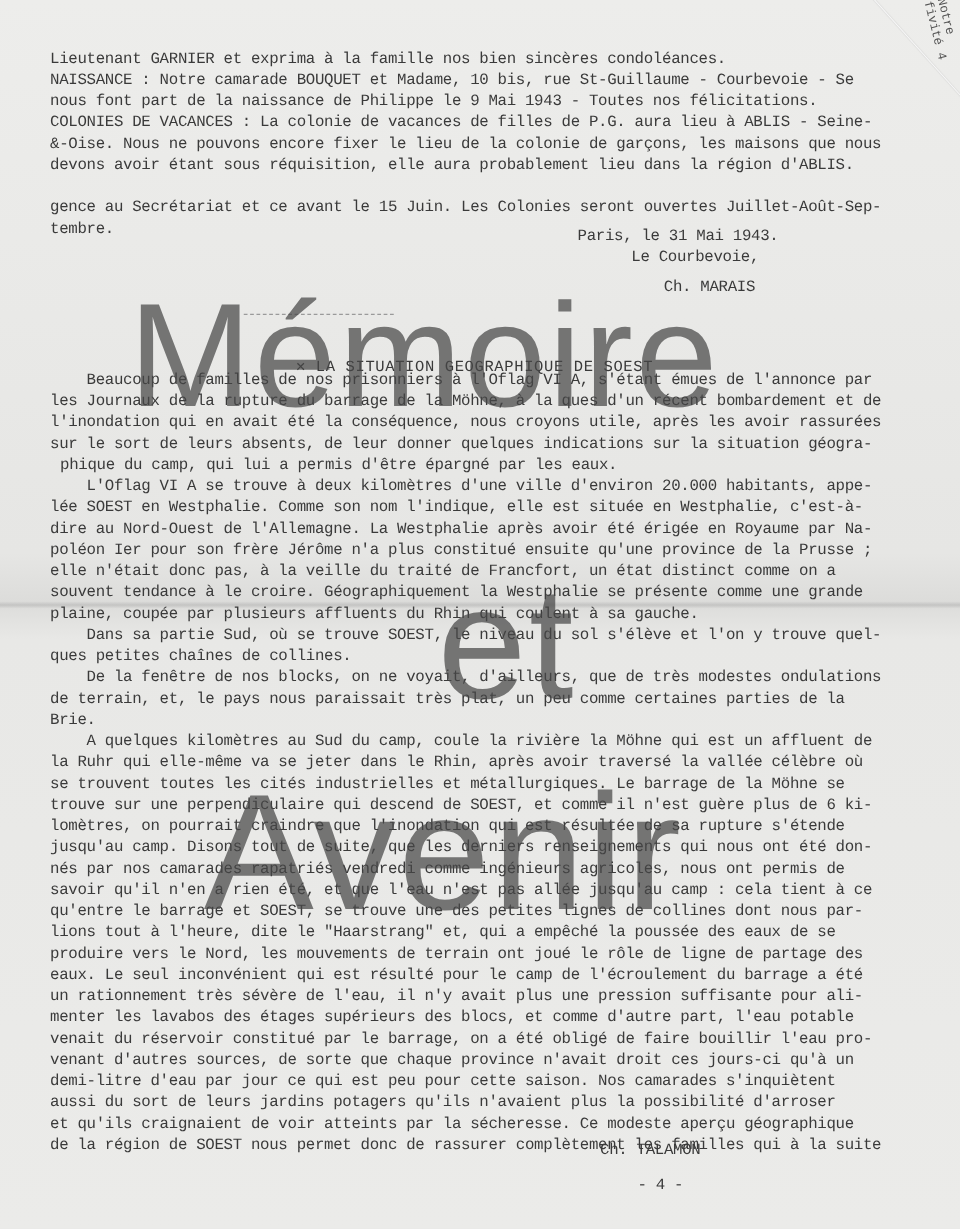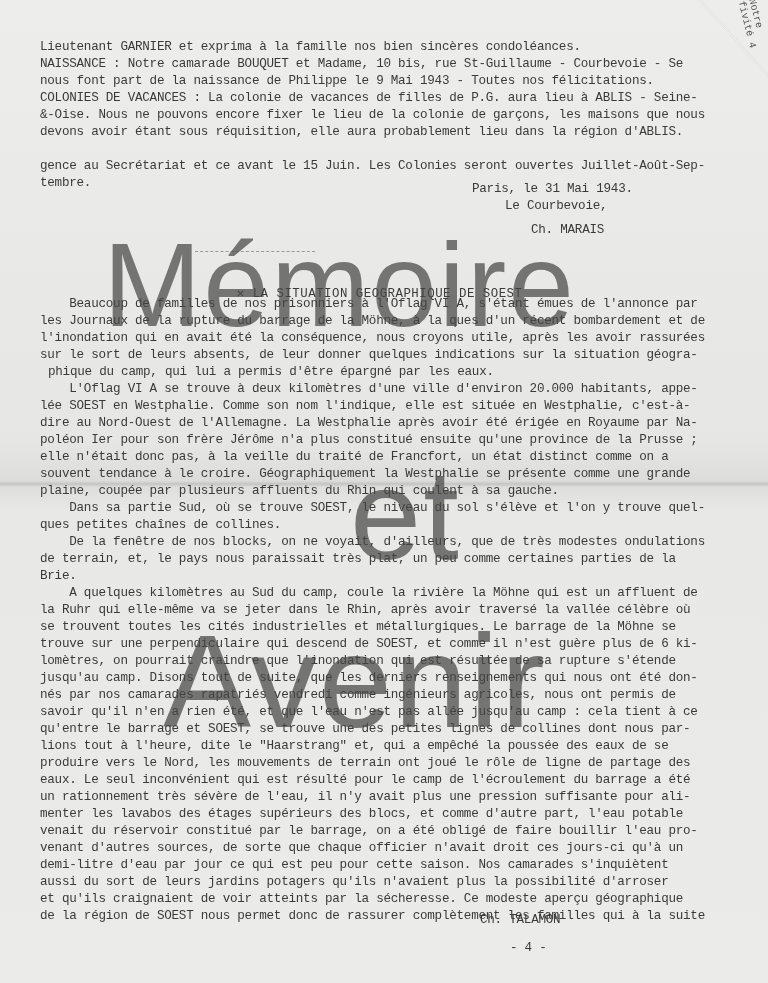--- a/index.html
+++ b/index.html
@@ -53,21 +53,21 @@
 
   <div class="line" style="left:40px;top:39px">Lieutenant GARNIER et exprima à la famille nos bien sincères condoléances.</div>
   <div class="line" style="left:40px;top:56px">NAISSANCE : Notre camarade BOUQUET et Madame, 10 bis, rue St-Guillaume - Courbevoie - Se</div>
   <div class="line" style="left:40px;top:73px">nous font part de la naissance de Philippe le 9 Mai 1943 - Toutes nos félicitations.</div>
   <div class="line" style="left:40px;top:90px">COLONIES DE VACANCES : La colonie de vacances de filles de P.G. aura lieu à ABLIS - Seine-</div>
   <div class="line" style="left:40px;top:107px">&amp;-Oise. Nous ne pouvons encore fixer le lieu de la colonie de garçons, les maisons que nous</div>
   <div class="line" style="left:40px;top:124px">devons avoir étant sous réquisition, elle aura probablement lieu dans la région d'ABLIS.</div>
   <div class="line" style="left:40px;top:158px">gence au Secrétariat et ce avant le 15 Juin. Les Colonies seront ouvertes Juillet-Août-Sep-</div>
   <div class="line" style="left:40px;top:175px">tembre.</div>
 
-  <div class="line" style="left:472px;top:181px">Paris, le 31 Mai 1943.</div>
+  <div class="line" style="left:462px;top:181px">Paris, le 31 Mai 1943.</div>
   <div class="line" style="left:505px;top:198px">Le Courbevoie,</div>
   <div class="line" style="left:531px;top:222px">Ch. MARAIS</div>
 
   <div class="sep"></div>
 
   <div class="line heading" style="left:205px;top:270px">
     <span>✕ </span><span>LA SITUATION GEOGRAPHIQUE DE SOEST</span>
   </div>
 
   <div class="line" style="left:40px;top:296px">    Beaucoup de familles de nos prisonniers à l'Oflag VI A, s'étant émues de l'annonce par</div>
@@ -95,21 +95,21 @@
   <div class="line" style="left:40px;top:687px">nés par nos camarades rapatriés vendredi comme ingénieurs agricoles, nous ont permis de</div>
   <div class="line" style="left:40px;top:670px">jusqu'au camp. Disons tout de suite, que les derniers renseignements qui nous ont été don-</div>
   <div class="line" style="left:40px;top:704px">savoir qu'il n'en a rien été, et que l'eau n'est pas allée jusqu'au camp : cela tient à ce</div>
   <div class="line" style="left:40px;top:721px">qu'entre le barrage et SOEST, se trouve une des petites lignes de collines dont nous par-</div>
   <div class="line" style="left:40px;top:755px">produire vers le Nord, les mouvements de terrain ont joué le rôle de ligne de partage des</div>
   <div class="line" style="left:40px;top:738px">lions tout à l'heure, dite le "Haarstrang" et, qui a empêché la poussée des eaux de se</div>
   <div class="line" style="left:40px;top:772px">eaux. Le seul inconvénient qui est résulté pour le camp de l'écroulement du barrage a été</div>
   <div class="line" style="left:40px;top:789px">un rationnement très sévère de l'eau, il n'y avait plus une pression suffisante pour ali-</div>
   <div class="line" style="left:40px;top:806px">menter les lavabos des étages supérieurs des blocs, et comme d'autre part, l'eau potable</div>
   <div class="line" style="left:40px;top:823px">venait du réservoir constitué par le barrage, on a été obligé de faire bouillir l'eau pro-</div>
-  <div class="line" style="left:40px;top:840px">venant d'autres sources, de sorte que chaque officier n'avait droit ces jours-ci qu'à un</div>
+  <div class="line" style="left:40px;top:840px">venant d'autres sources, de sorte que chaque province n'avait droit ces jours-ci qu'à un</div>
   <div class="line" style="left:40px;top:857px">demi-litre d'eau par jour ce qui est peu pour cette saison. Nos camarades s'inquiètent</div>
   <div class="line" style="left:40px;top:874px">aussi du sort de leurs jardins potagers qu'ils n'avaient plus la possibilité d'arroser</div>
   <div class="line" style="left:40px;top:891px">et qu'ils craignaient de voir atteints par la sécheresse. Ce modeste aperçu géographique</div>
   <div class="line" style="left:40px;top:908px">de la région de SOEST nous permet donc de rassurer complètement les familles qui à la suite</div>
 
   <div class="line" style="left:480px;top:912px">Ch. TALAMON</div>
   <div class="line" style="left:510px;top:940px">- 4 -</div>
 
   <div class="wm" style="left:68px;top:225px;font-size:118px;line-height:120px">Mémoire</div>
   <div class="wm" style="left:315px;top:450px;font-size:128px;line-height:130px">et</div>

